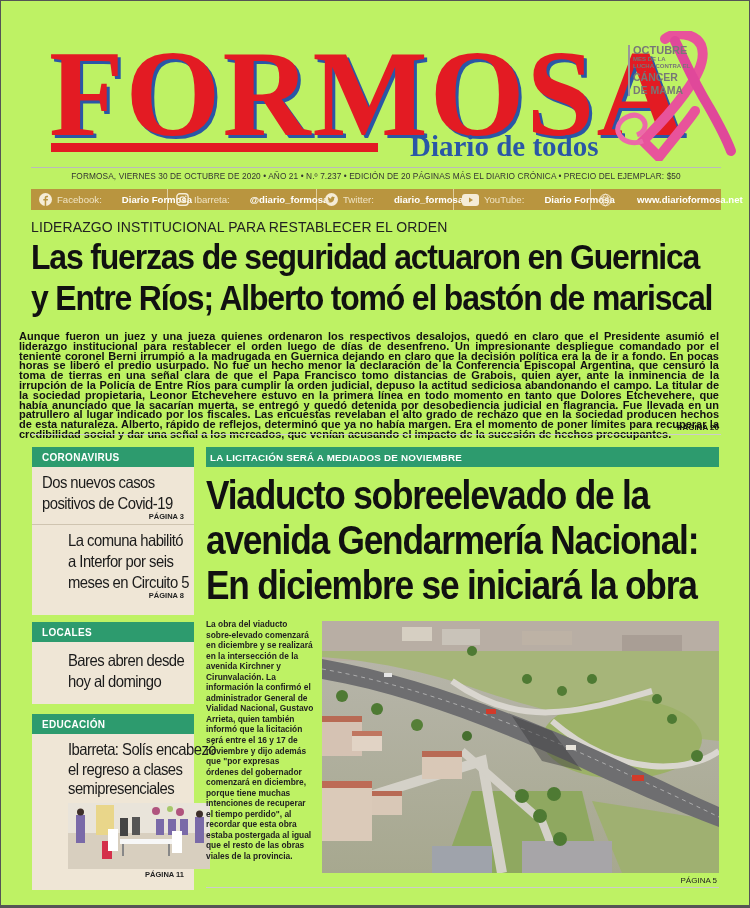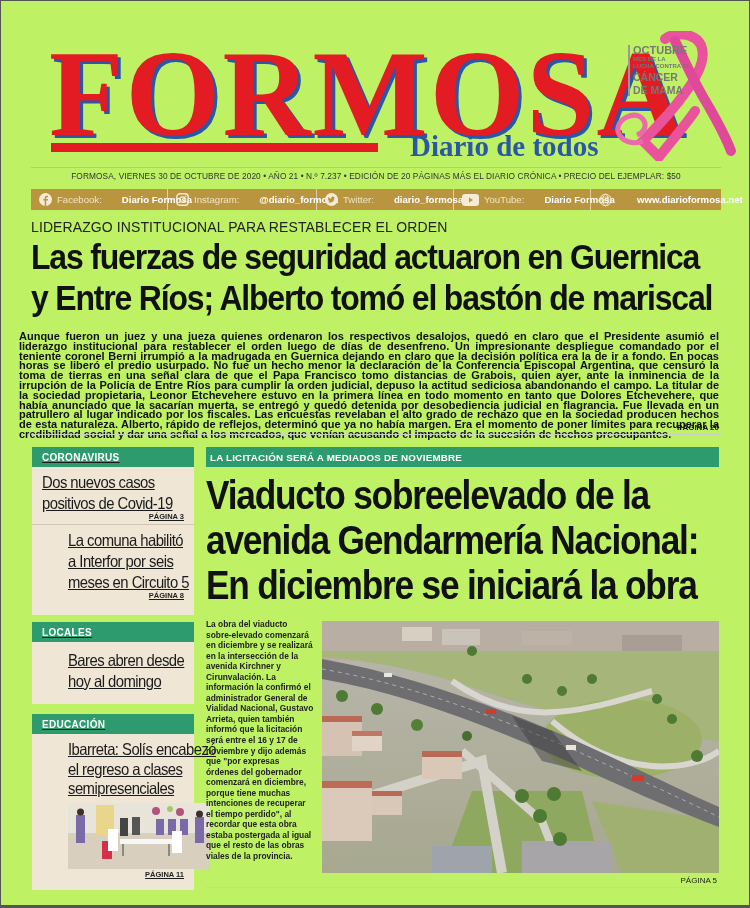--- a/index.html
+++ b/index.html
@@ -35,21 +35,21 @@
 
   
   .kicker-top { position: absolute; left: 30px; top: 218px; font-size: 14px; color: #222; letter-spacing: 0.1px; }
   .headline-main { position: absolute; left: 30px; top: 236px; width: 700px; font-family: "Liberation Sans", sans-serif; font-weight: bold;
                    font-size: 35.5px; line-height: 41px; color: #111; letter-spacing: -1.3px; transform: scaleX(0.9); transform-origin: left top; }
   .lead-body { position: absolute; left: 18px; top: 331px; width: 700px; font-size: 11px; line-height: 9.8px; color: #111; font-weight: bold; text-align: justify; }
   .lead-page { position: absolute; right: 30px; top: 422px; font-size: 8px; font-weight: bold; color: #111; }
   .lead-rule { position: absolute; left: 30px; top: 433px; width: 690px; height: 1px; background: #ccc; }
 
   
-  .side-box { position: absolute; left: 31px; width: 162px; background: #efe6d6; text-decoration: underline; }
+  .side-box { position: absolute; left: 31px; width: 162px; background: #efe6d6; }
   .side-head { height: 20px; background: #2d9b6e; color: #ffffff; font-size: 10px; font-weight: bold; padding: 5px 10px; letter-spacing: 0.3px; }
   .side-item { padding: 5px 10px 3px 10px; position: relative; border-bottom: 1px solid #cfc4b0; }
   .side-item:last-child { border-bottom: none; padding-left: 36px; }
   .side-title { font-size: 16.5px; line-height: 21px; color: #1b1b1b; letter-spacing: -0.6px; transform: scaleX(0.9); transform-origin: left top; white-space: nowrap; }
   .side-page { text-align: right; font-size: 7.5px; font-weight: bold; color: #222; margin-top: -2px; }
   .edu-photo { margin: 4px 0 0 0; width: 142px; height: 66px; position: relative; overflow: hidden;
                background: linear-gradient(180deg, #e8e2d8 0%, #d9d3c6 40%, #cfc7b8 60%, #ddd4c4 100%); }
 
   
   .kicker-bar { position: absolute; left: 205px; top: 446px; width: 513px; height: 20px; background: #2d9b6e; color: #fff; font-size: 9.8px; font-weight: bold; padding: 5px 4px; letter-spacing: 0.2px; }
@@ -101,21 +101,21 @@
       <span class="handle">Diario Formosa</span>
     </div>
     <div class="social-item" style="width:149px;">
       <span class="social-icon">
         <svg width="13" height="13" viewBox="0 0 13 13">
             <rect x="0.8" y="0.8" width="11.4" height="11.4" rx="3" fill="none" stroke="#f5ecd6" stroke-width="1.4"></rect>
             <circle cx="6.5" cy="6.5" r="2.6" fill="none" stroke="#f5ecd6" stroke-width="1.4"></circle>
             <circle cx="9.8" cy="3.2" r="0.8" fill="#f5ecd6"></circle>
           </svg>
       </span>
-      <span class="net">Instagram:</span>
+      <span class="net">Ibarreta:</span>
       <span class="handle">@diario_formosa</span>
     </div>
     <div class="social-item" style="width:137px;">
       <span class="social-icon">
         <svg width="13" height="13" viewBox="0 0 13 13">
             <circle cx="6.5" cy="6.5" r="6.5" fill="#f5ecd6"></circle>
             <path d="M10 4.4c-.3.1-.6.2-.9.2.3-.2.6-.5.7-.9-.3.2-.6.3-1 .4a1.5 1.5 0 0 0-2.6 1.4C4.9 5.4 3.8 4.8 3.1 3.9c-.4.7-.2 1.5.5 2-.2 0-.5-.1-.7-.2 0 .7.5 1.3 1.2 1.5-.2.1-.5.1-.7 0 .2.6.8 1 1.4 1-.6.5-1.4.7-2.2.6.7.4 1.5.7 2.3.7 2.8 0 4.4-2.4 4.3-4.6.3-.2.6-.5.8-.8z" fill="#b9953f"></path>
           </svg>
       </span>
       <span class="net">Twitter:</span>

